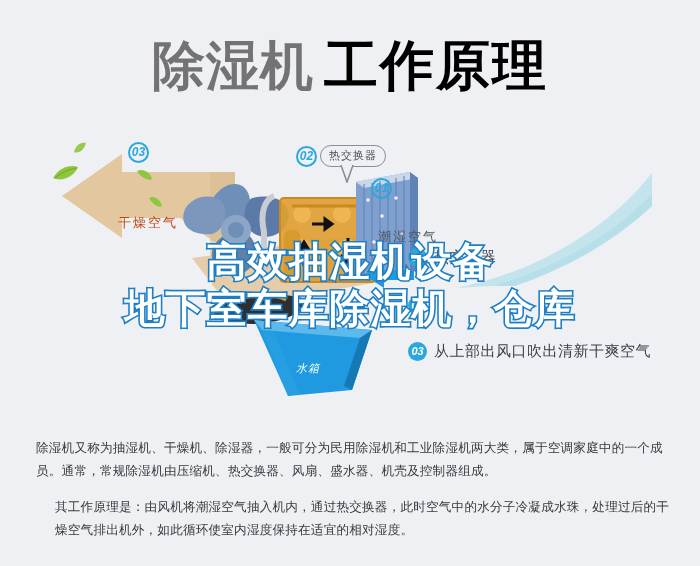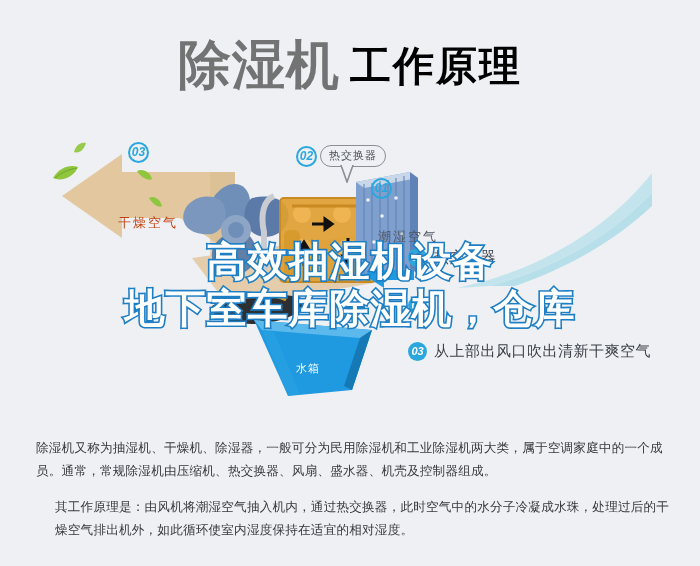--- a/index.html
+++ b/index.html
@@ -45,21 +45,21 @@
     font-family: "Liberation Sans", "DejaVu Sans", sans-serif;
     font-size: 53px;
     font-weight: 700;
     color: #737373;
     letter-spacing: 1px;
     vertical-align: middle;
   }
 
   .title-part-b {
     font-family: "Liberation Sans", "DejaVu Sans", sans-serif;
-    font-size: 41px;
+    font-size: 54px;
     font-weight: 700;
     color: #000000;
     letter-spacing: 2px;
     margin-left: 10px;
     vertical-align: middle;
   }
 
   
   #diagram {
     position: absolute;
@@ -155,20 +155,21 @@
 
   
   .tank { position: absolute; left: 248px; top: 198px; width: 130px; height: 85px; }
   .lbl-tank {
     position: absolute;
     left: 296px; top: 243px;
     font-size: 11px;
     color: #ffffff;
     letter-spacing: 1px;
     font-family: "Liberation Sans", "DejaVu Sans", sans-serif;
+    font-style: italic;
   }
 
   
   .step-row {
     position: absolute;
     display: flex;
     align-items: center;
     gap: 7px;
     white-space: nowrap;
   }

